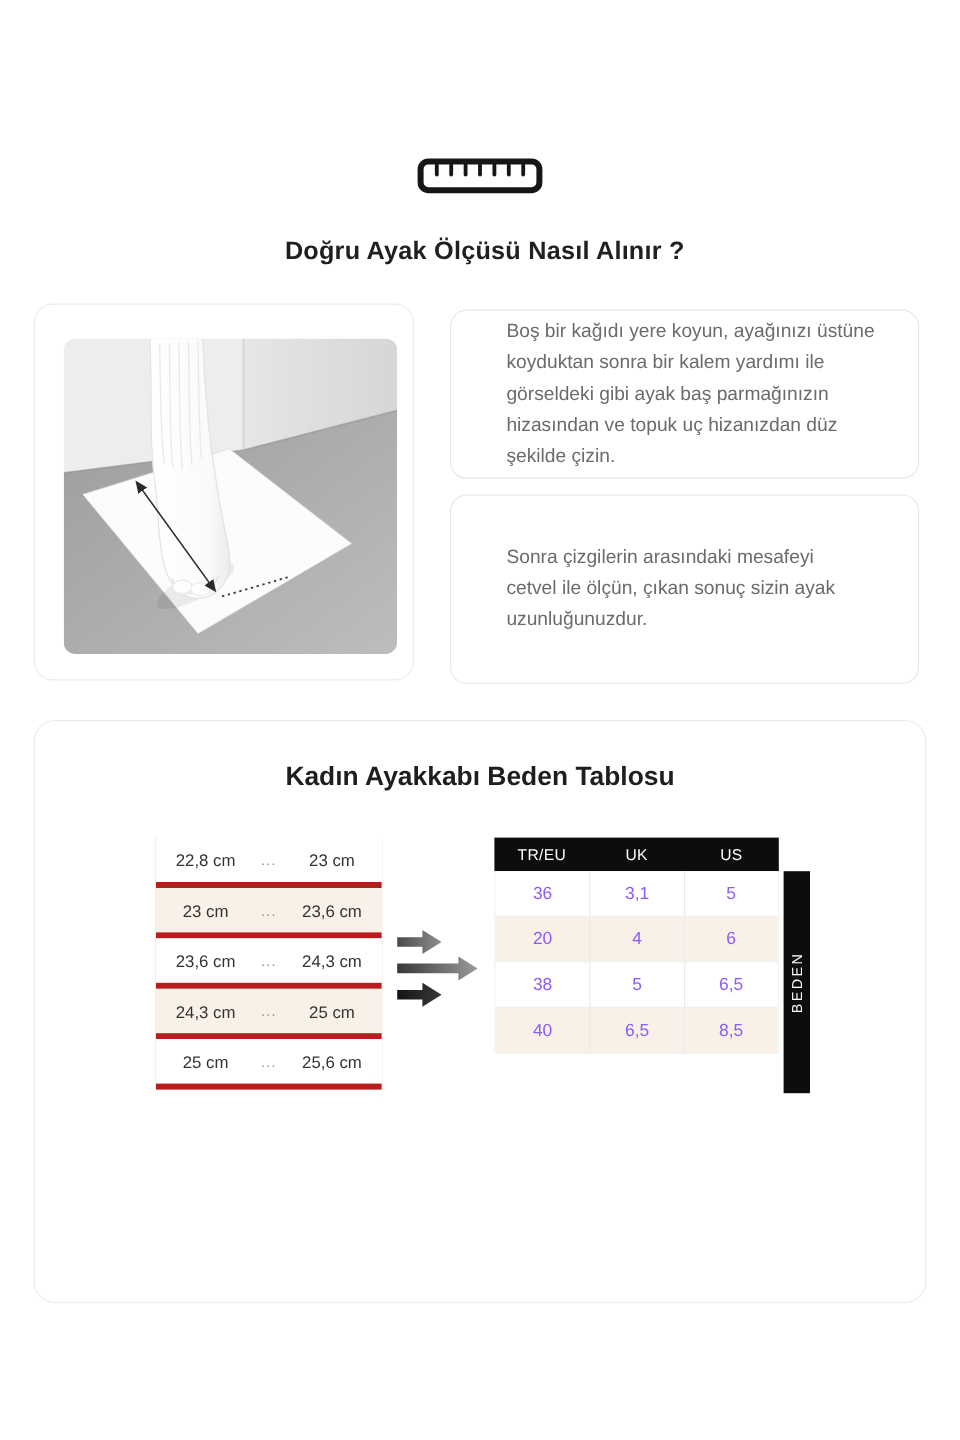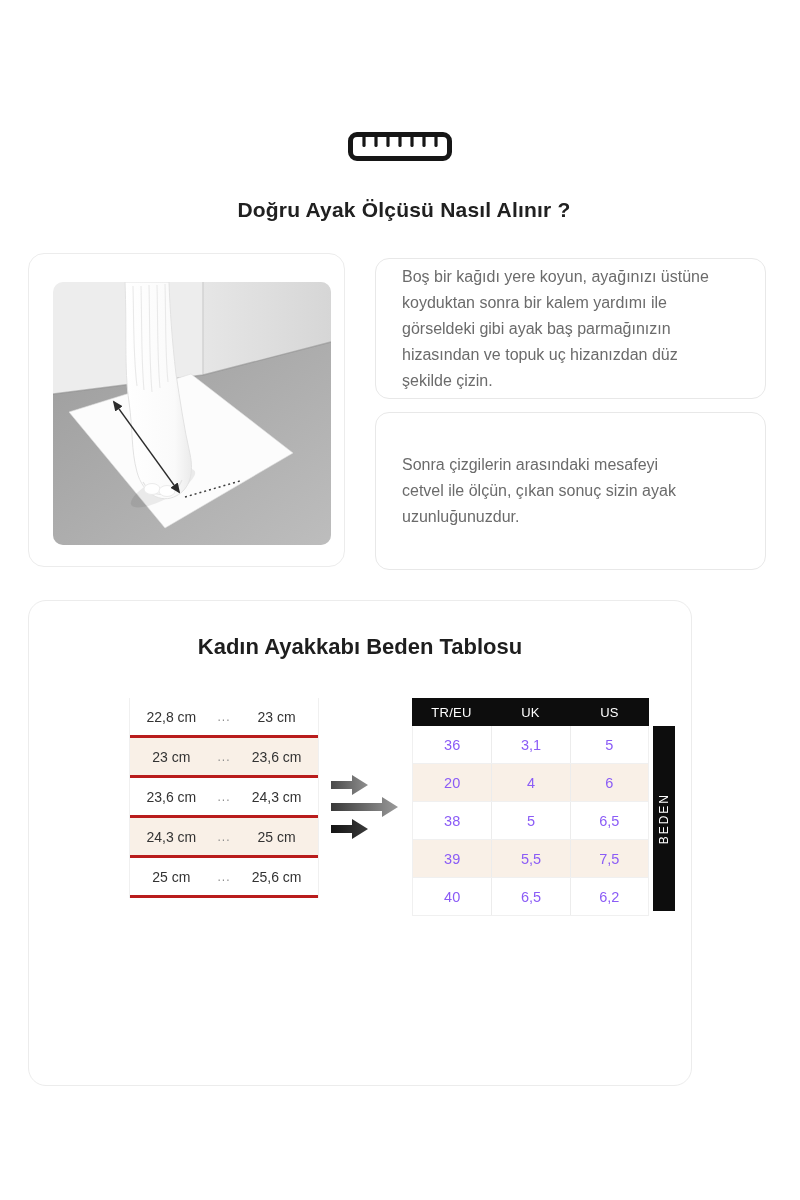--- a/index.html
+++ b/index.html
@@ -23,48 +23,48 @@
     border:1px solid #ececec;border-radius:16px;box-sizing:border-box;
   }
   .photo-clip{
     position:absolute;left:24px;top:28px;width:278px;height:263px;
     border-radius:10px;overflow:hidden;
   }
 
   
   .note-box{
     left:375px;width:391px;background:#fff;border:1px solid #e8e8e8;
-    border-radius:14px;box-sizing:border-box;display:flex;align-items:center;
+    border-radius:14px;box-sizing:border-box;display:flex;align-items:center;padding-left:20px;
   }
   .note-1{top:258px;height:141px;}
   .note-2{top:412px;height:158px;}
   .note-box p{
     margin:0;padding:0 22px 0 26px;font-size:16px;line-height:26px;
     color:#6b6b6b;white-space:pre-line;
   }
 
   
   .size-card{
-    left:28px;top:600px;width:664px;height:486px;background:#fff;
+    left:28px;top:600px;width:744px;height:486px;background:#fff;
     border:1px solid #ececec;border-radius:18px;box-sizing:border-box;
   }
   h2.chart-title{
     position:absolute;left:0;top:33px;width:100%;margin:0;text-align:center;
     font-size:22px;font-weight:700;color:#1e1e1e;
   }
 
   .t-head{
     height:28px;background:#0d0d0d;color:#ffffff;font-size:13px;letter-spacing:.3px;
   }
   .cm-table{position:absolute;left:100px;top:97px;width:190px;}
   .cm-table .t-head{display:flex;align-items:center;justify-content:center;}
   .t-body{border-left:1px solid #f0f0f0;border-right:1px solid #f0f0f0;}
   .cm-row{
     height:37px;display:grid;grid-template-columns:44% 12% 44%;align-items:center;
-    border-bottom:3px solid #b91c1c;font-size:14px;color:#333;background:#fff;
+    border-bottom:5px solid #b91c1c;font-size:14px;color:#333;background:#fff;
   }
   .cm-row span{text-align:center;}
   .cm-row:nth-child(even){background:#f9f0e7;}
   .cm-sep{color:#8d8d8d;font-size:12px;letter-spacing:1px;}
 
   .size-table{position:absolute;left:383px;top:97px;width:237px;}
   .size-table .t-head{display:grid;grid-template-columns:1fr 1fr 1fr;align-items:center;text-align:center;}
   .sz-row{
     height:37px;display:grid;grid-template-columns:1fr 1fr 1fr;
     border-bottom:1px solid #f0f0f0;font-size:14.5px;color:#8b5cf6;background:#fff;
@@ -240,28 +240,23 @@
         <span class="sz-cell">20</span>
         <span class="sz-cell">4</span>
         <span class="sz-cell">6</span>
       </div>
       <div class="sz-row">
         <span class="sz-cell">38</span>
         <span class="sz-cell">5</span>
         <span class="sz-cell">6,5</span>
       </div>
       <div class="sz-row">
-        <span class="sz-cell">39</span>
-        <span class="sz-cell">5,5</span>
-        <span class="sz-cell">7,5</span>
-      </div>
-      <div class="sz-row">
         <span class="sz-cell">40</span>
         <span class="sz-cell">6,5</span>
-        <span class="sz-cell">6,2</span>
+        <span class="sz-cell">8,5</span>
       </div>
     </div>
   </div>
 
   <div class="beden-bar">
     <span>BEDEN</span>
   </div>
 </div>
 
 </body></html>

